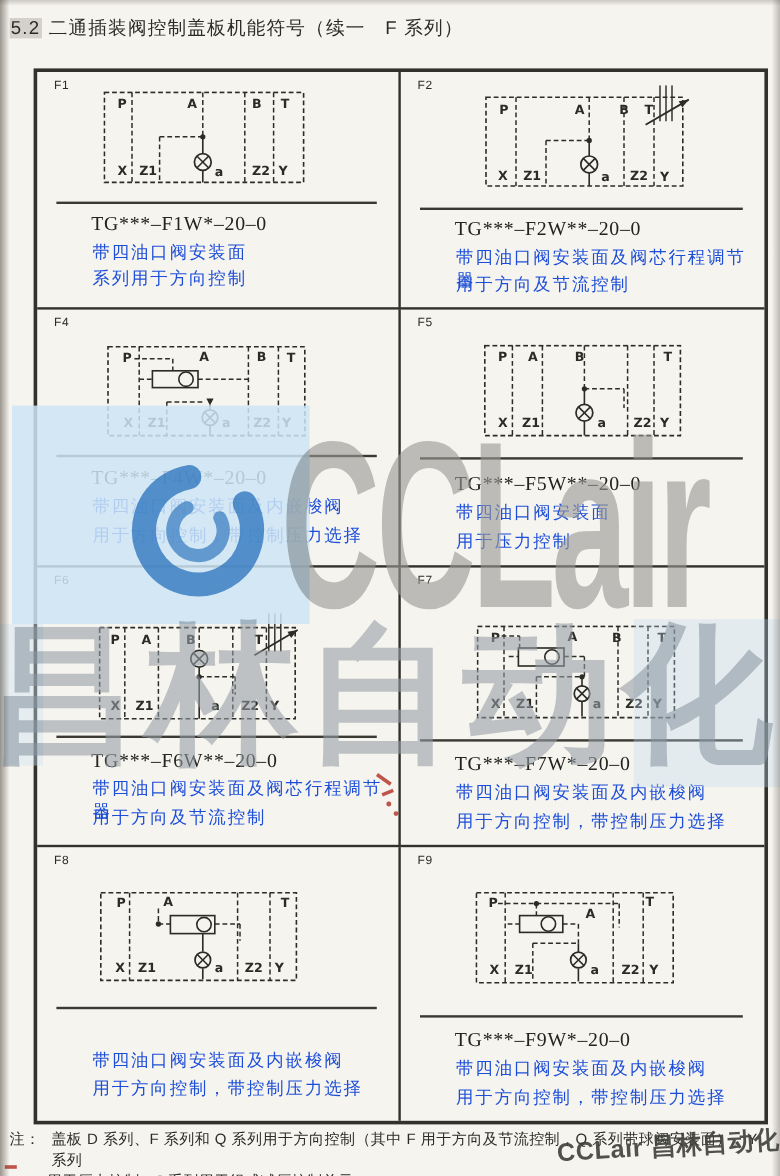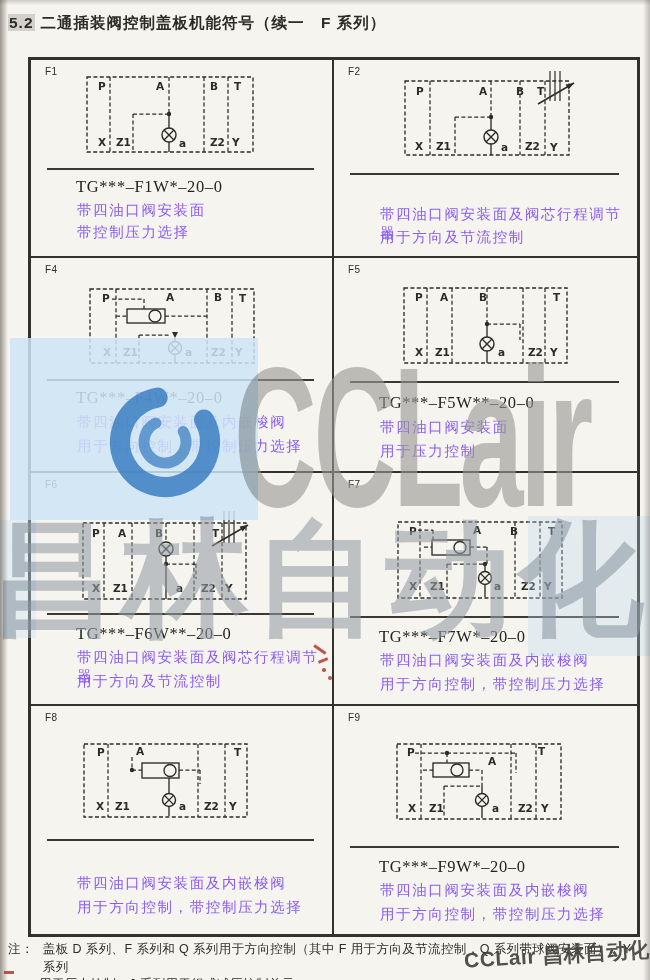--- a/index.html
+++ b/index.html
@@ -10,39 +10,39 @@
     color:#2b2b27;
   }
   
   .edge-l{position:absolute;left:0;top:0;width:8px;height:100%;
     background:linear-gradient(to right,rgba(80,74,64,.55),rgba(80,74,64,0));z-index:9;pointer-events:none;}
   .edge-r{position:absolute;right:0;top:0;width:7px;height:100%;
     background:linear-gradient(to left,rgba(80,74,64,.35),rgba(80,74,64,0));z-index:9;pointer-events:none;}
   .edge-t{position:absolute;left:0;top:0;width:100%;height:5px;
     background:linear-gradient(to bottom,rgba(80,74,64,.25),rgba(80,74,64,0));z-index:9;pointer-events:none;}
 
-  .title{position:absolute;left:8px;top:13px;font-size:15.5px;font-weight:bold;letter-spacing:1px;z-index:2;}
+  .title{position:absolute;left:8px;top:13px;font-size:15.5px;font-weight:normal;letter-spacing:1px;z-index:2;}
   .title .num{background:rgba(110,104,92,.25);padding:0 1px;margin-right:6px;}
 
   .tbl{
     position:absolute;left:28px;top:57px;width:612px;height:880px;
     border:3px solid #32322c;box-sizing:border-box;
     display:grid;grid-template-columns:1fr 1fr;grid-template-rows:198px 215px 233px auto;
     background:transparent;z-index:1;
   }
   .cell{position:relative;box-sizing:border-box;}
   .cell.colL{border-right:2px solid #32322c;}
   .cell.rB{border-bottom:2px solid #32322c;}
 
   .code{position:absolute;top:6px;left:14px;font-size:10px;letter-spacing:.5px;}
   .diag{position:absolute;}
   .rule{position:absolute;left:16px;right:18px;border-top:2px solid #3a3a33;}
   .model{position:absolute;left:45px;font-family:"Liberation Serif","DejaVu Serif",serif;
          font-size:16.5px;letter-spacing:.6px;color:#24241f;}
-  .desc{position:absolute;left:46px;font-size:14.5px;letter-spacing:1.6px;color:#8b5cf6;}
+  .desc{position:absolute;left:46px;font-size:14.5px;letter-spacing:1.6px;color:#1d4ed8;}
 
   
   .c0 .diag{left:55px;top:16px;} .c0 .rule{top:108px;} .c0 .model{top:117px;} .c0 .d1{top:141px;} .c0 .d2{top:163px;}
   .c1 .diag{left:70px;top:11px;} .c1 .rule{top:113px;} .c1 .model{top:121px;} .c1 .d1{top:145px;} .c1 .d2{top:168px;}
   .c2 .diag{left:58px;top:30px;} .c2 .rule{top:121px;} .c2 .model{top:130px;} .c2 .d1{top:155px;} .c2 .d2{top:179px;}
   .c3 .diag{left:69px;top:29px;} .c3 .rule{top:123px;} .c3 .model{top:135px;} .c3 .d1{top:160px;} .c3 .d2{top:184px;}
   .c4 .diag{left:51px;top:38px;} .c4 .rule{top:140px;} .c4 .model{top:151px;} .c4 .d1{top:175px;} .c4 .d2{top:199px;}
   .c5 .diag{left:63px;top:48px;} .c5 .rule{top:143px;} .c5 .model{top:154px;} .c5 .d1{top:178px;} .c5 .d2{top:202px;}
   .c6 .diag{left:52px;top:37px;} .c6 .rule{top:133px;} .c6 .model{top:144px;} .c6 .d1{top:168px;} .c6 .d2{top:192px;}
   .c7 .diag{left:62px;top:37px;} .c7 .rule{top:140px;} .c7 .model{top:151px;} .c7 .d1{top:175px;} .c7 .d2{top:199px;}
@@ -105,21 +105,21 @@
           <text x="148" y="14" font-size="10.5" font-weight="bold" font-family="&quot;DejaVu Sans&quot;, sans-serif" fill="#2c2c27">T</text>
           <text x="12" y="70" font-size="10.5" font-weight="bold" font-family="&quot;DejaVu Sans&quot;, sans-serif" fill="#2c2c27">X</text>
           <text x="30" y="70" font-size="10.5" font-weight="bold" font-family="&quot;DejaVu Sans&quot;, sans-serif" fill="#2c2c27">Z1</text>
           <text x="93" y="71" font-size="10.5" font-weight="bold" font-family="&quot;DejaVu Sans&quot;, sans-serif" fill="#2c2c27">a</text>
           <text x="124" y="70" font-size="10.5" font-weight="bold" font-family="&quot;DejaVu Sans&quot;, sans-serif" fill="#2c2c27">Z2</text>
           <text x="146" y="70" font-size="10.5" font-weight="bold" font-family="&quot;DejaVu Sans&quot;, sans-serif" fill="#2c2c27">Y</text>
         </svg></div>
     <div class="rule"></div>
     <div class="model">TG***–F1W*–20–0</div>
     <div class="desc d1">带四油口阀安装面</div>
-    <div class="desc d2">带控制压力选择</div>
+    <div class="desc d2">系列用于方向控制</div>
   </section>
   <section class="cell rB c1">
     <div class="code">F2</div>
     <div class="diag"><svg viewBox="0 0 178 88" width="178" height="88">
           <rect x="1" y="10" width="164" height="74" fill="none" stroke="#2c2c27" stroke-width="1.35" stroke-dasharray="4 2.4"></rect>
           <line x1="26" y1="10" x2="26" y2="84" stroke="#2c2c27" stroke-width="1.25" stroke-dasharray="4 2.4"></line>
           <line x1="116" y1="10" x2="116" y2="84" stroke="#2c2c27" stroke-width="1.25" stroke-dasharray="4 2.4"></line>
           <line x1="141" y1="10" x2="141" y2="84" stroke="#2c2c27" stroke-width="1.25" stroke-dasharray="4 2.4"></line>
           <line x1="87" y1="10" x2="87" y2="46" stroke="#2c2c27" stroke-width="1.25" stroke-dasharray="4 2.4"></line>
           <line x1="51" y1="46" x2="87" y2="46" stroke="#2c2c27" stroke-width="1.25" stroke-dasharray="4 2.4"></line>
@@ -139,20 +139,21 @@
           <text x="75" y="24" font-size="10.5" font-weight="bold" font-family="&quot;DejaVu Sans&quot;, sans-serif" fill="#2c2c27">A</text>
           <text x="112" y="24" font-size="10.5" font-weight="bold" font-family="&quot;DejaVu Sans&quot;, sans-serif" fill="#2c2c27">B</text>
           <text x="133" y="24" font-size="10.5" font-weight="bold" font-family="&quot;DejaVu Sans&quot;, sans-serif" fill="#2c2c27">T</text>
           <text x="11" y="79" font-size="10.5" font-weight="bold" font-family="&quot;DejaVu Sans&quot;, sans-serif" fill="#2c2c27">X</text>
           <text x="32" y="79" font-size="10.5" font-weight="bold" font-family="&quot;DejaVu Sans&quot;, sans-serif" fill="#2c2c27">Z1</text>
           <text x="97" y="80" font-size="10.5" font-weight="bold" font-family="&quot;DejaVu Sans&quot;, sans-serif" fill="#2c2c27">a</text>
           <text x="121" y="79" font-size="10.5" font-weight="bold" font-family="&quot;DejaVu Sans&quot;, sans-serif" fill="#2c2c27">Z2</text>
           <text x="146" y="80" font-size="10.5" font-weight="bold" font-family="&quot;DejaVu Sans&quot;, sans-serif" fill="#2c2c27">Y</text>
         </svg></div>
     <div class="rule"></div>
+    <div class="model">TG***–F2W**–20–0</div>
     <div class="desc d1">带四油口阀安装面及阀芯行程调节器</div>
     <div class="desc d2">用于方向及节流控制</div>
   </section>
   <section class="cell colL rB c2">
     <div class="code">F4</div>
     <div class="diag"><svg viewBox="0 0 170 80" width="170" height="80">
           <rect x="1" y="1" width="164" height="74" fill="none" stroke="#2c2c27" stroke-width="1.35" stroke-dasharray="4 2.4"></rect>
           <line x1="27" y1="1" x2="27" y2="75" stroke="#2c2c27" stroke-width="1.25" stroke-dasharray="4 2.4"></line>
           <line x1="118" y1="1" x2="118" y2="75" stroke="#2c2c27" stroke-width="1.25" stroke-dasharray="4 2.4"></line>
           <line x1="143" y1="1" x2="143" y2="75" stroke="#2c2c27" stroke-width="1.25" stroke-dasharray="4 2.4"></line>

